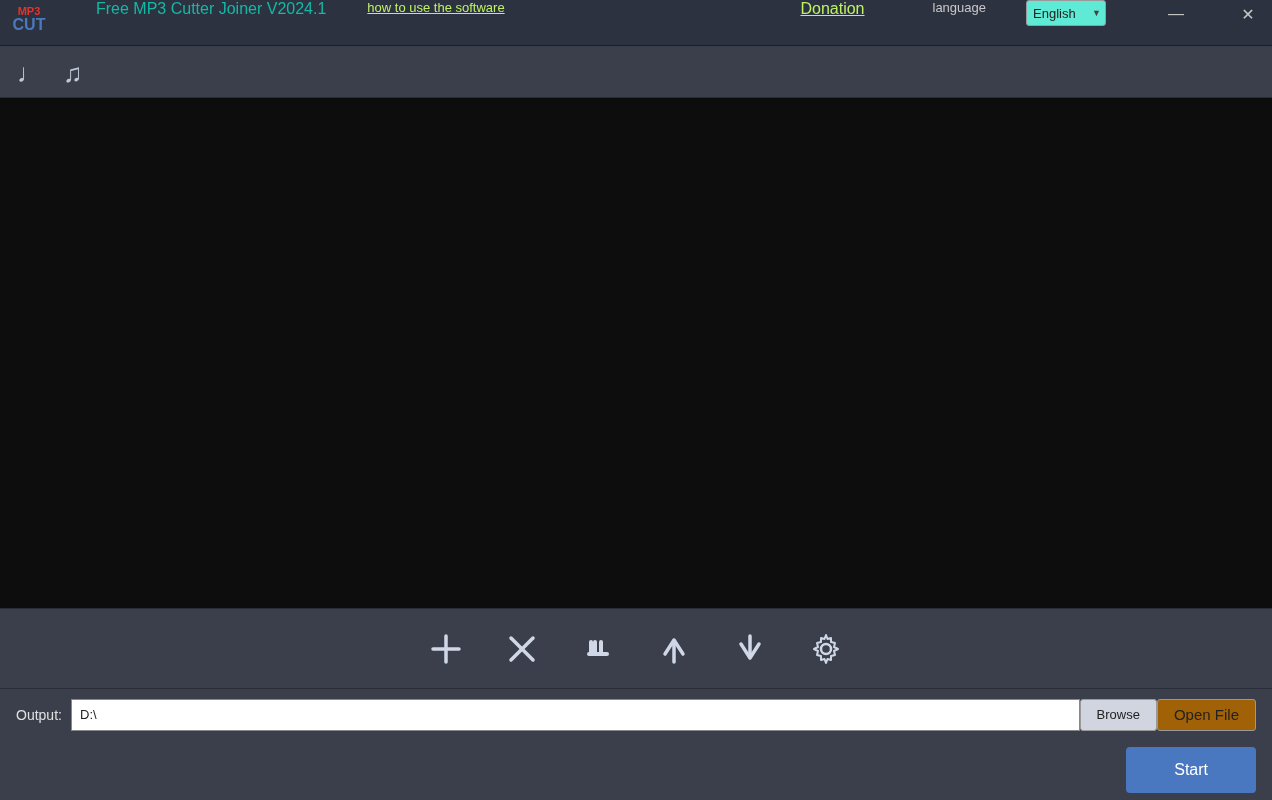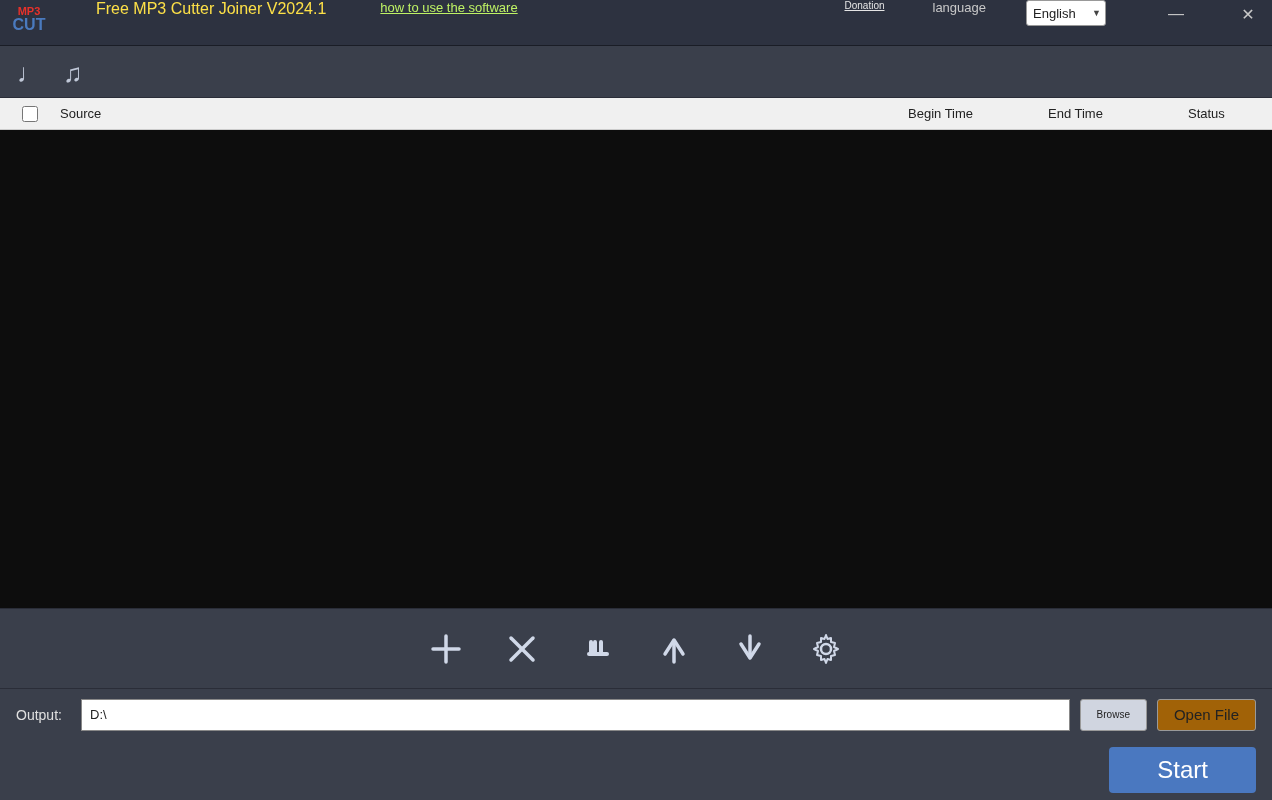--- a/index.html
+++ b/index.html
@@ -47,50 +47,50 @@
     }
 
     .logo-cut {
       color: #4a7abe;
       font-size: 16px;
       font-weight: bold;
       line-height: 1;
     }
 
     #app-title {
-      color: #fde047;
+      color: #14b8a6;
       font-size: 16px;
       font-weight: 400;
-      margin-right: 14px;
+      margin-right: 1px;
       white-space: nowrap;
     }
 
     #how-to-link {
       color: #bef264;
       font-size: 13px;
       text-decoration: underline;
       cursor: pointer;
       margin-right: auto;
     }
 
     #donation-link {
-      color: #e5e5e5;
-      font-size: 10px;
+      color: #bef264;
+      font-size: 16px;
       text-decoration: underline;
       cursor: pointer;
-      margin-right: 8px;
+      margin-right: 28px;
     }
 
     #language-label {
       color: #c8c8c8;
       font-size: 13px;
     }
 
     #language-select {
-      background: #ffffff;
+      background: #5eead4;
       color: #222;
       border: 1px solid #999;
       border-radius: 3px;
       padding: 2px 12px 2px 6px;
       font-size: 13px;
       height: 26px;
       appearance: none;
       -webkit-appearance: none;
       cursor: pointer;
       position: relative;
@@ -244,21 +244,20 @@
       font-size: 28px;
     }
 
     
     #output-area {
       display: flex;
       align-items: center;
       background: #3a3f4b;
       height: 52px;
       padding: 0 16px;
-      gap: 10px;
       border-top: 1px solid #2a2d38;
     }
 
     #output-label {
       color: #e0e0e0;
       font-size: 14px;
       white-space: nowrap;
       min-width: 55px;
     }
 
@@ -272,21 +271,21 @@
       padding: 0 8px;
       outline: none;
     }
 
     #browse-btn {
       height: 32px;
       padding: 0 16px;
       background: #d0d5e0;
       border: 1px solid #999;
       color: #222;
-      font-size: 10px;
+      font-size: 13px;
       cursor: pointer;
       border-radius: 3px;
       white-space: nowrap;
     }
 
     #open-file-btn {
       height: 32px;
       padding: 0 16px;
       background: #a16207;
       border: 1px solid #999;
@@ -306,21 +305,21 @@
       height: 60px;
       padding: 0 16px;
     }
 
     #start-btn {
       height: 46px;
       padding: 0 48px;
       background: #4a78c0;
       border: none;
       color: #ffffff;
-      font-size: 24px;
+      font-size: 16px;
       font-weight: 500;
       cursor: pointer;
       border-radius: 4px;
     }
 
     
     #main-layout {
       display: flex;
       flex-direction: column;
       height: 800px;
@@ -372,29 +371,20 @@
         <text x="4" y="26" font-size="26" fill="#c0c8d8">♩</text>
       </svg>
     </div>
     <div class="toolbar-btn">
       <svg width="32" height="32" viewBox="0 0 32 32" fill="none">
         <text x="2" y="26" font-size="26" fill="#c0c8d8">♫</text>
       </svg>
     </div>
   </div>
 
-  <div id="table-header">
-    <div class="col-check">
-      <input type="checkbox" id="header-checkbox" style="">
-    </div>
-    <div class="col-source">Source</div>
-    <div class="col-begin">Begin Time</div>
-    <div class="col-end">End Time</div>
-    <div class="col-status">Status</div>
-  </div>
 
   <div id="table-and-content">
     <div id="black-area"></div>
   </div>
 
   <div id="bottom-toolbar">
     <div class="action-btn">
       <svg width="38" height="38" viewBox="0 0 38 38" fill="none">
         <line x1="19" y1="6" x2="19" y2="32" stroke="#d0d8e8" stroke-width="3.5" stroke-linecap="round"></line>
         <line x1="6" y1="19" x2="32" y2="19" stroke="#d0d8e8" stroke-width="3.5" stroke-linecap="round"></line>

